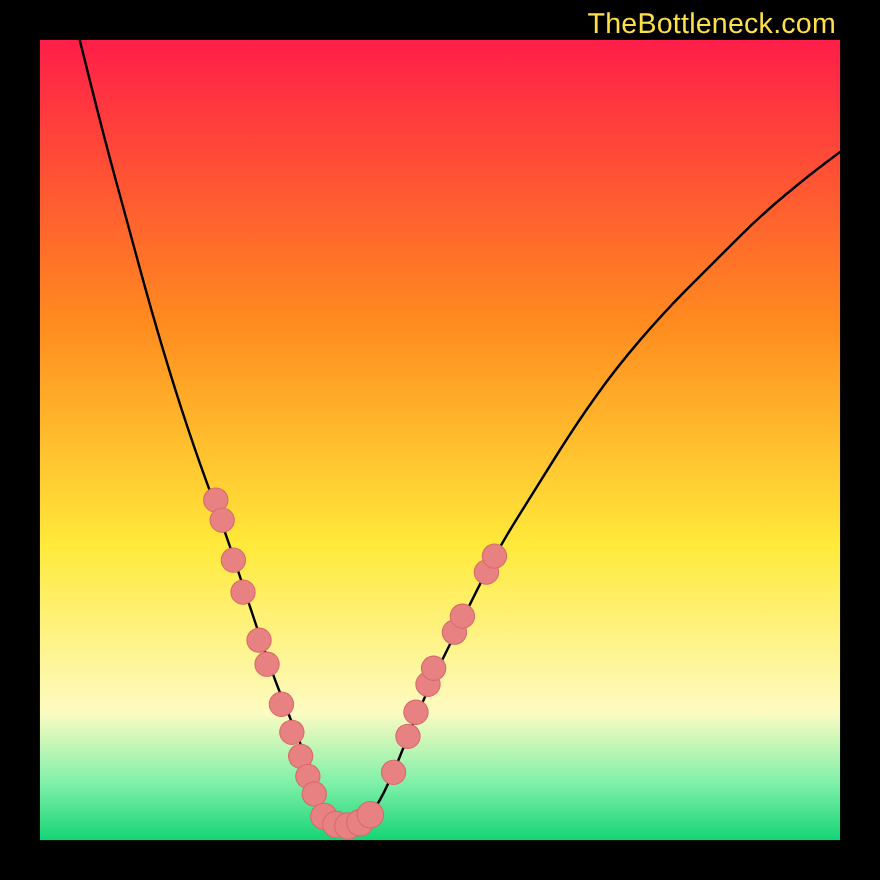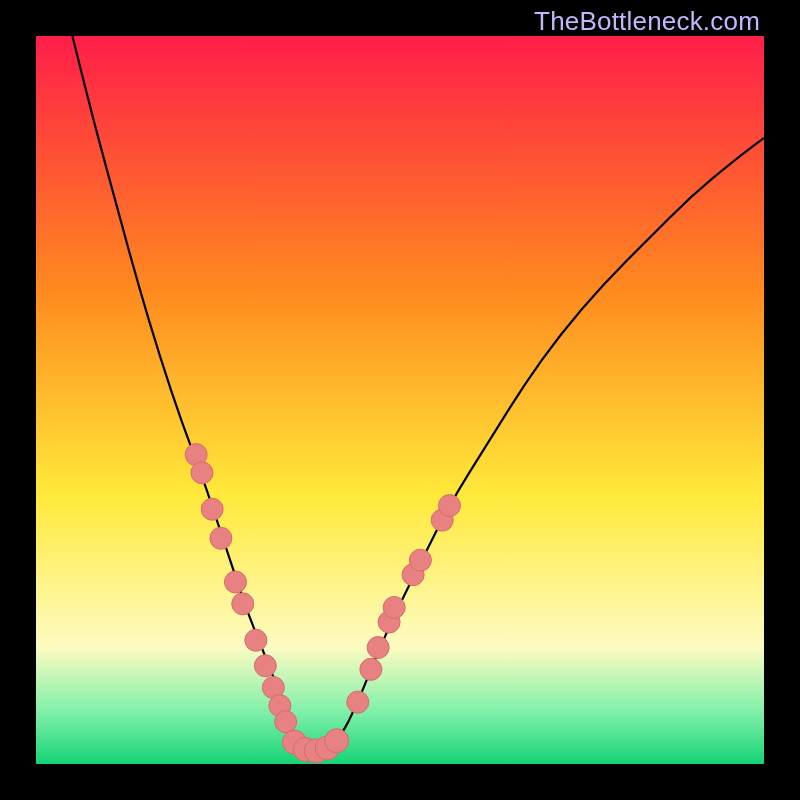--- a/index.html
+++ b/index.html
@@ -1,19 +1,19 @@
 <!DOCTYPE html>
 <html><head>
 <meta charset="utf-8">
 <style>
   html,body{margin:0;padding:0;width:800px;height:800px;overflow:hidden;background:#000;font-family:Arial,Helvetica,sans-serif}
   .frame{position:absolute;left:0;top:0;width:800px;height:800px;background:#000}
   .plot{position:absolute;left:36px;top:36px;width:728px;height:728px;overflow:hidden}
   .gradient{position:absolute;left:0;top:0;width:100%;height:100%}
-  .watermark{position:absolute;top:6px;right:40px;color:#c4b5fd;font-size:26px;letter-spacing:.2px}
+  .watermark{position:absolute;top:6px;right:40px;color:#fde047;font-size:26px;letter-spacing:.2px}
   svg{position:absolute;left:0;top:0}
 </style>
 </head>
 <body>
 
 <div class="frame">
   <div class="plot">
     <svg class="gradient" viewBox="0 0 728 728" preserveAspectRatio="none">
       <defs>
         <linearGradient id="bg" x1="0" y1="0" x2="0" y2="1">

